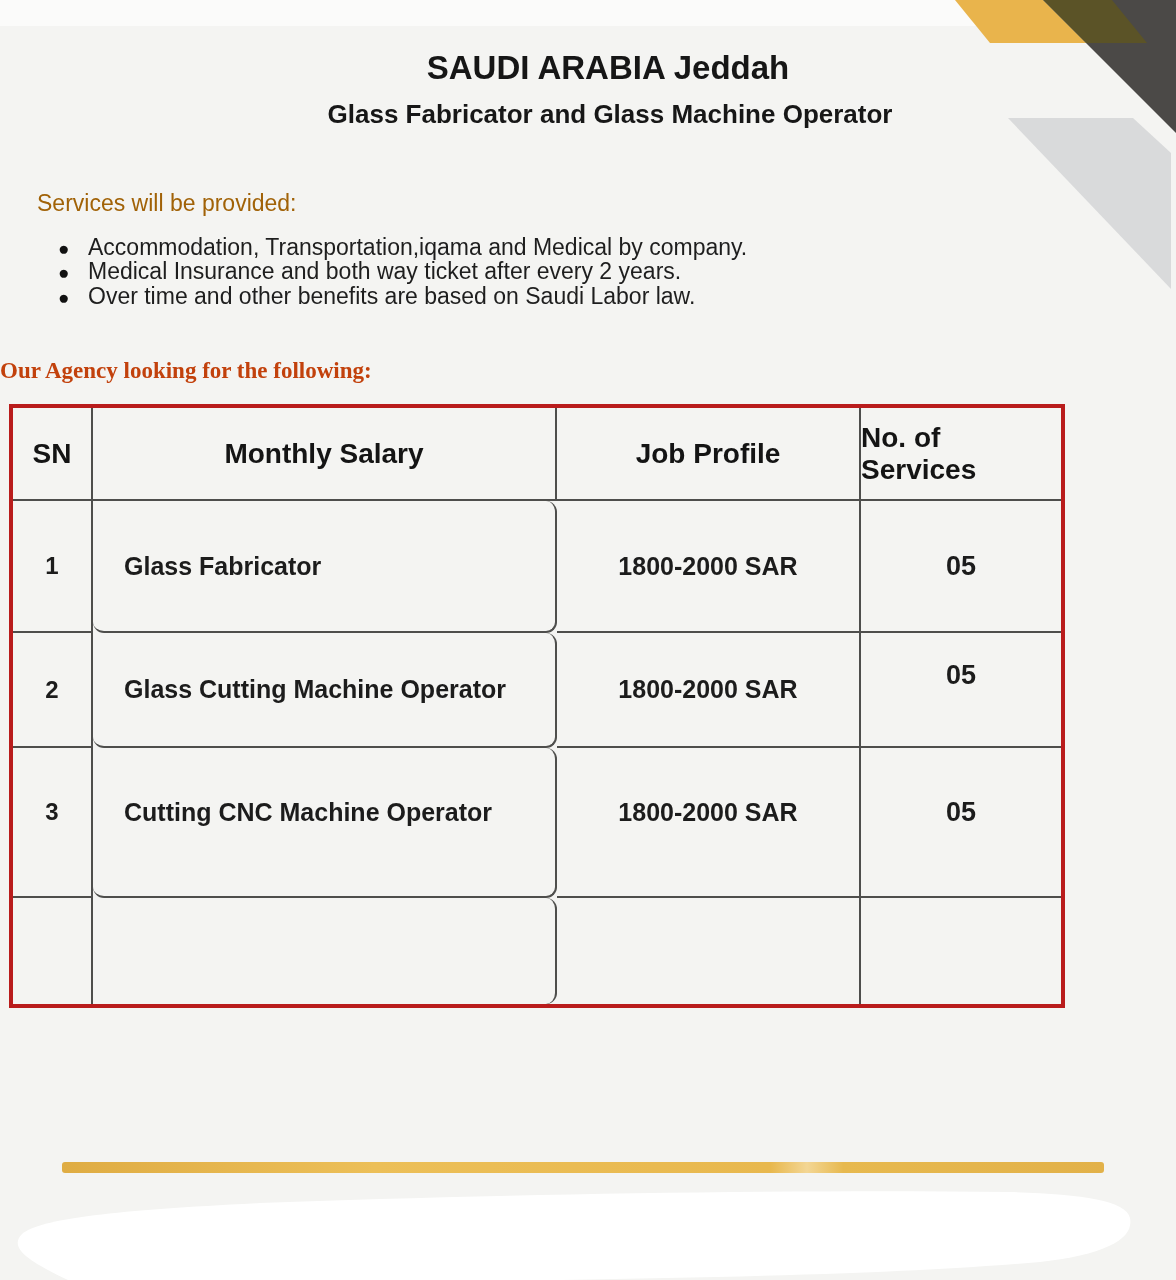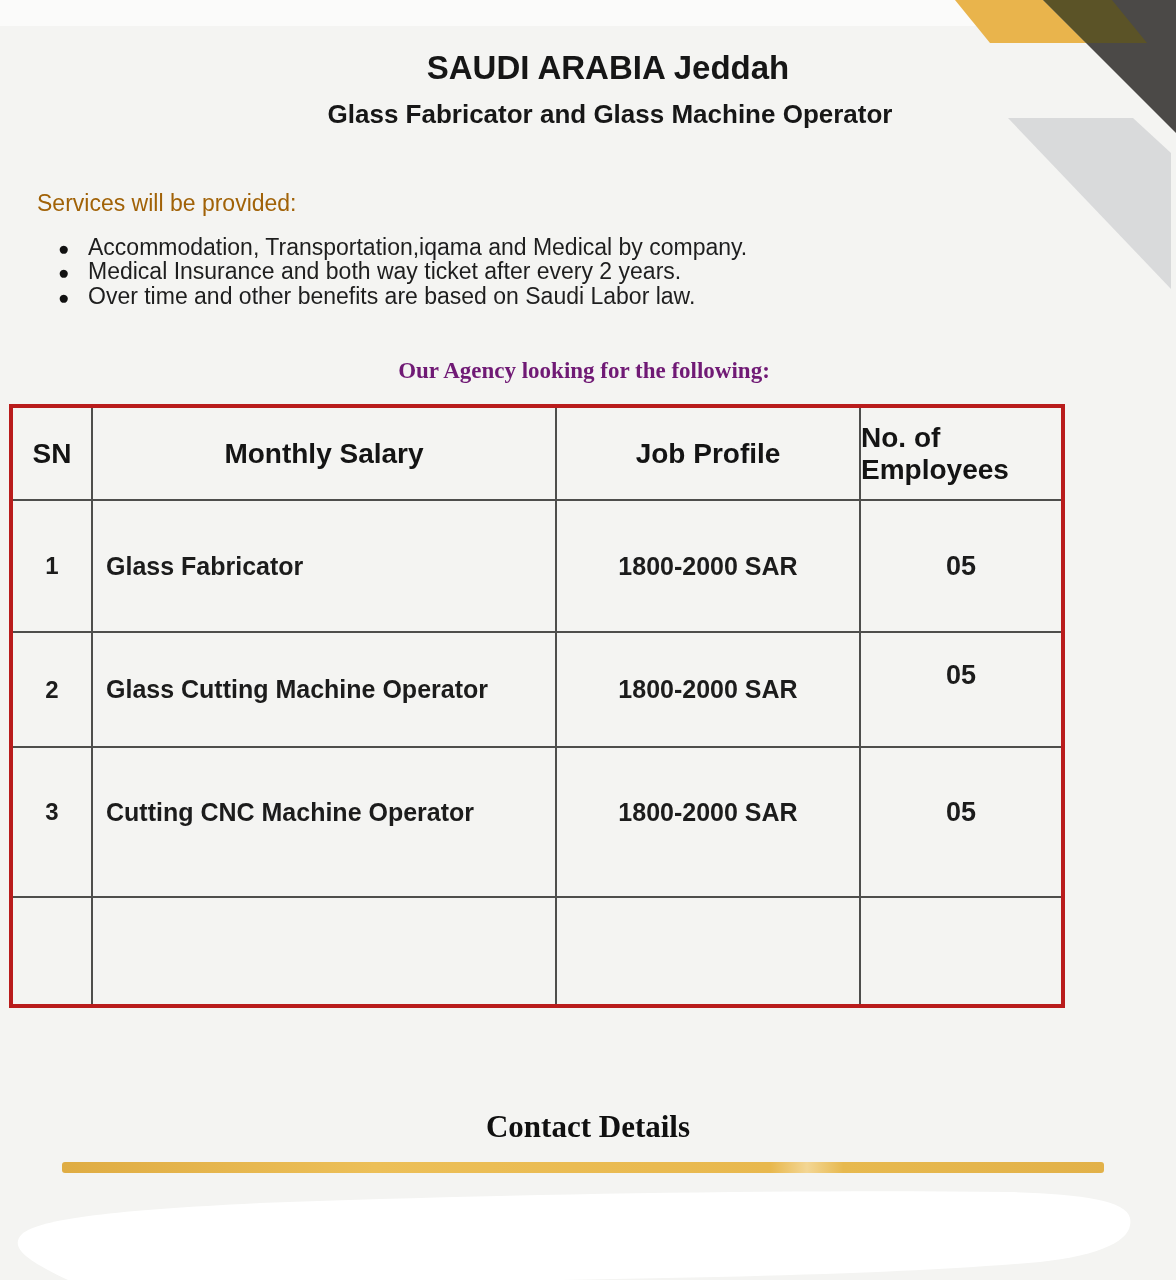--- a/index.html
+++ b/index.html
@@ -43,24 +43,24 @@
     margin: 0; padding: 0; list-style: none;
     font-size: 23px; line-height: 23.3px; color: #1e1e1e;
   }
   .service-item { display: flex; align-items: baseline; }
   .bullet-dot {
     width: 30px; flex: 0 0 30px;
     font-size: 19px; color: #111;
   }
   .agency-heading {
     position: absolute; top: 358px; left: 0;
-    width: 1168px; text-align: center;
+    width: 1168px; text-align: left;
     font-family: "Liberation Serif", "DejaVu Serif", serif;
     font-size: 23px; font-weight: bold;
-    color: #701a75;
+    color: #c2410c;
   }
   .jobs-table {
     position: absolute; top: 404px; left: 9px;
     width: 1056px; height: 604px;
     display: grid;
     grid-template-columns: 80px 464px 304px 1fr;
     grid-template-rows: 93px 132px 115px 150px 1fr;
     border: 4px solid #b91c1c;
     box-sizing: border-box;
   }
@@ -68,21 +68,21 @@
     border-right: 2px solid #4e4e4c;
     border-bottom: 2px solid #4e4e4c;
     box-sizing: border-box;
     display: flex; align-items: center; justify-content: center;
     font-weight: bold;
   }
   .cell.last-col { border-right: none; }
   .cell.last-row { border-bottom: none; }
   .hdr { font-size: 28px; color: #141414; }
   .sn-cell { font-size: 24px; }
-  .job-cell { justify-content: flex-start; padding-left: 13px; font-size: 25px; }
+  .job-cell { justify-content: flex-start; padding-left: 31px; font-size: 25px; border-radius: 11px; }
   .sal-cell { font-size: 25px; }
   .emp-cell { font-size: 27px; }
   .shift-up-14 > span { transform: translateY(-14px); display: inline-block; }
   .shift-up-10 > span { transform: translateY(-10px); display: inline-block; }
   .contact-heading {
     position: absolute; top: 1109px; left: 0;
     width: 1176px; text-align: center;
     font-family: "Liberation Serif", "DejaVu Serif", serif;
     font-size: 31px; font-weight: bold; color: #101010;
   }
@@ -133,21 +133,21 @@
     </li>
   </ul>
 
   <div class="agency-heading">Our Agency looking for the following:</div>
 
   <div class="jobs-table">
 
     <div class="cell hdr">SN</div>
     <div class="cell hdr">Monthly Salary</div>
     <div class="cell hdr">Job Profile</div>
-    <div class="cell hdr last-col">No. of Employees</div>
+    <div class="cell hdr last-col">No. of Services</div>
 
     <div class="cell sn-cell">1</div>
     <div class="cell job-cell">Glass Fabricator</div>
     <div class="cell sal-cell">1800-2000 SAR</div>
     <div class="cell emp-cell last-col">05</div>
 
     <div class="cell sn-cell">2</div>
     <div class="cell job-cell">Glass Cutting Machine Operator</div>
     <div class="cell sal-cell">1800-2000 SAR</div>
     <div class="cell emp-cell last-col shift-up-14">
@@ -166,21 +166,20 @@
     <div class="cell emp-cell last-col shift-up-10">
       <span>05</span>
     </div>
 
     <div class="cell sn-cell last-row"></div>
     <div class="cell job-cell last-row"></div>
     <div class="cell sal-cell last-row"></div>
     <div class="cell emp-cell last-col last-row"></div>
   </div>
 
-  <div class="contact-heading">Contact Details</div>
 
   <div class="gold-line"></div>
 
   <svg class="whiteout-svg" viewBox="0 0 1176 1280" xmlns="http://www.w3.org/2000/svg">
     <path fill="#ffffff" d="M 68 1280
          C 30 1262 8 1248 22 1234
          C 40 1218 120 1210 260 1203
          C 480 1195 780 1189 1010 1192
          C 1080 1194 1126 1200 1130 1218
          C 1134 1238 1108 1254 1040 1262

